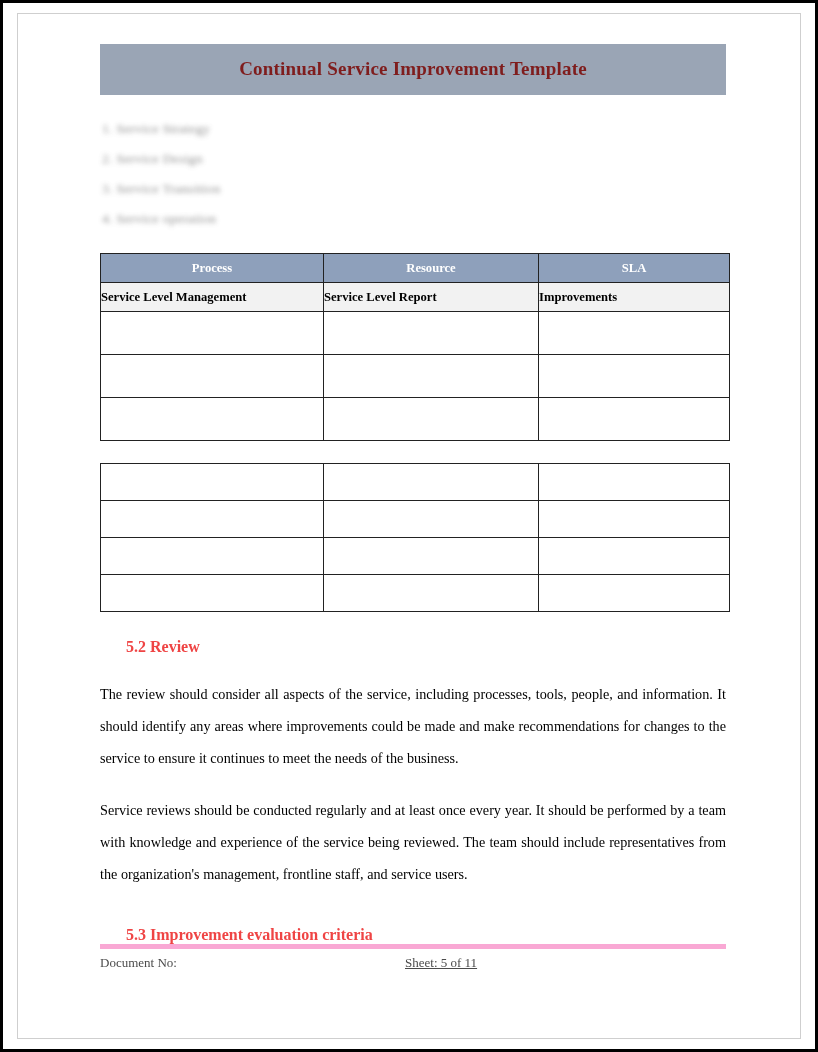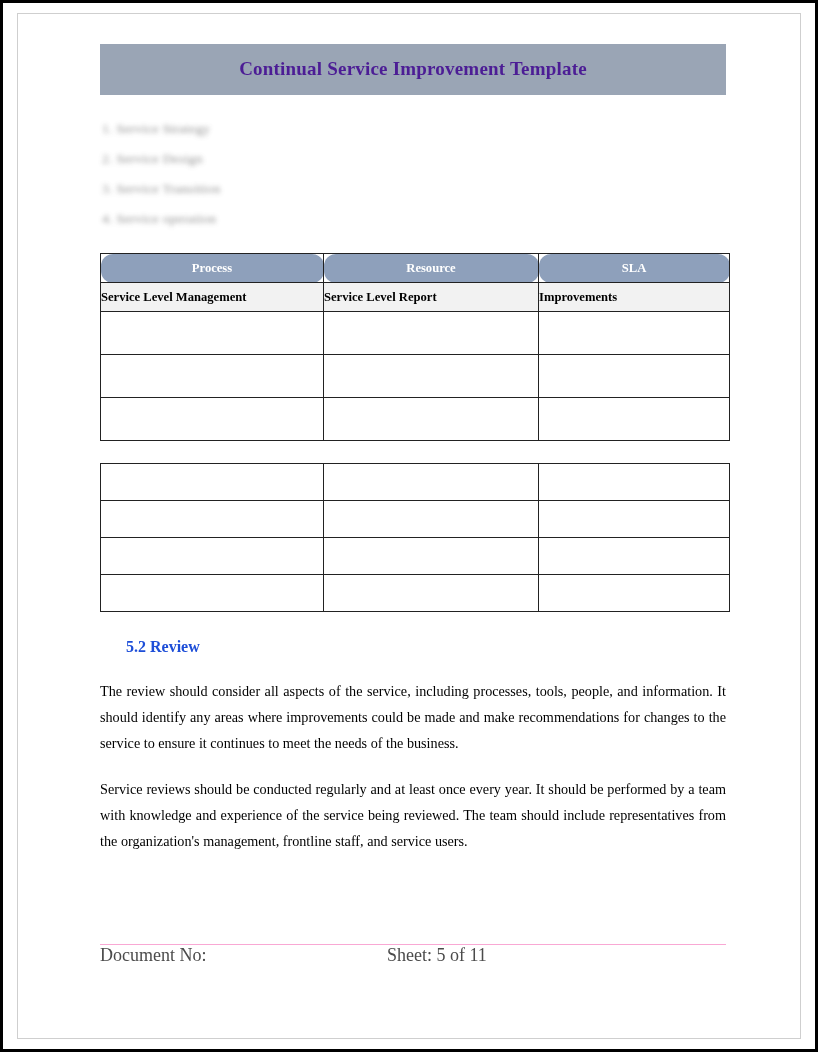--- a/index.html
+++ b/index.html
@@ -33,21 +33,21 @@
   .content {
     position: absolute;
     left: 82px;
     top: 30px;
     width: 626px;
   }
 
   
   .title-banner {
     background: #9aa5b5;
-    color: #4c1d95;
+    color: #7f1d1d;
     text-align: center;
     font-weight: bold;
     font-size: 19px;
     padding: 14px 0 15px 0;
     letter-spacing: 0.2px;
   }
 
   
   .blur-list {
     margin-top: 26px;
@@ -75,21 +75,20 @@
     font-size: 12.6px;
     padding: 0;
     vertical-align: middle;
   }
   th.hdr {
     background: #8ea0bb;
     color: #ffffff;
     font-weight: bold;
     text-align: center;
     height: 28px;
-    border-radius: 12px;
   }
   td.sub {
     background: #f2f2f2;
     font-weight: bold;
     height: 28px;
   }
   td.blank {
     height: 42px;
     background: #ffffff;
   }
@@ -97,48 +96,49 @@
   .col-b { width: 214px; }
   .col-c { width: 190px; }
   .tbl2 td.sub-tall { height: 30px; }
   .tbl2 td.blank { height: 36px; }
 
   
   h2.section {
     font-size: 16px;
     font-weight: bold;
     margin: 26px 0 0 26px;
-    color: #1d4ed8;
+    color: #ef4444;
   }
   p.para {
     font-size: 14.2px;
-    line-height: 26px;
+    line-height: 32px;
     text-align: justify;
     margin: 22px 0 0 0;
     color: #000;
   }
   p.para.second { margin-top: 20px; }
   h2.section.second { margin-top: 36px; }
 
   
   .footer {
     position: absolute;
     left: 82px;
     top: 930px;
     width: 626px;
-    border-top: 1px solid #f9a8d4;
+    border-top: 5px solid #f9a8d4;
+    padding-top: 6px;
     color: #4b4b4b;
-    font-size: 18px;
+    font-size: 13px;
   }
   .footer-row {
     position: relative;
     height: 21px;
   }
   .f-left { position: absolute; left: 0; top: 0; }
-  .f-mid { position: absolute; left: 287px; top: 0; }
+  .f-mid { position: absolute; left: 305px; top: 0; text-decoration: underline; }
   .f-right { position: absolute; right: 24px; top: 0; }
 </style>
 </head>
 <body>
 
 <div class="page">
   <div class="sheet">
 
     <div class="content">
 
@@ -205,20 +205,21 @@
         </tr>
       </tbody>
         </table>
 
       <h2 class="section">5.2 Review</h2>
 
       <p class="para">The review should consider all aspects of the service, including processes, tools, people, and information. It should identify any areas where improvements could be made and make recommendations for changes to the service to ensure it continues to meet the needs of the business.</p>
 
       <p class="para second">Service reviews should be conducted regularly and at least once every year. It should be performed by a team with knowledge and experience of the service being reviewed. The team should include representatives from the organization's management, frontline staff, and service users.</p>
 
+      <h2 class="section second">5.3 Improvement evaluation criteria</h2>
 
     </div>
 
     <div class="footer">
       <div class="footer-row">
         <span class="f-left">Document No:</span>
         <span class="f-mid">Sheet: 5 of 11</span>
       </div>
     </div>
 

